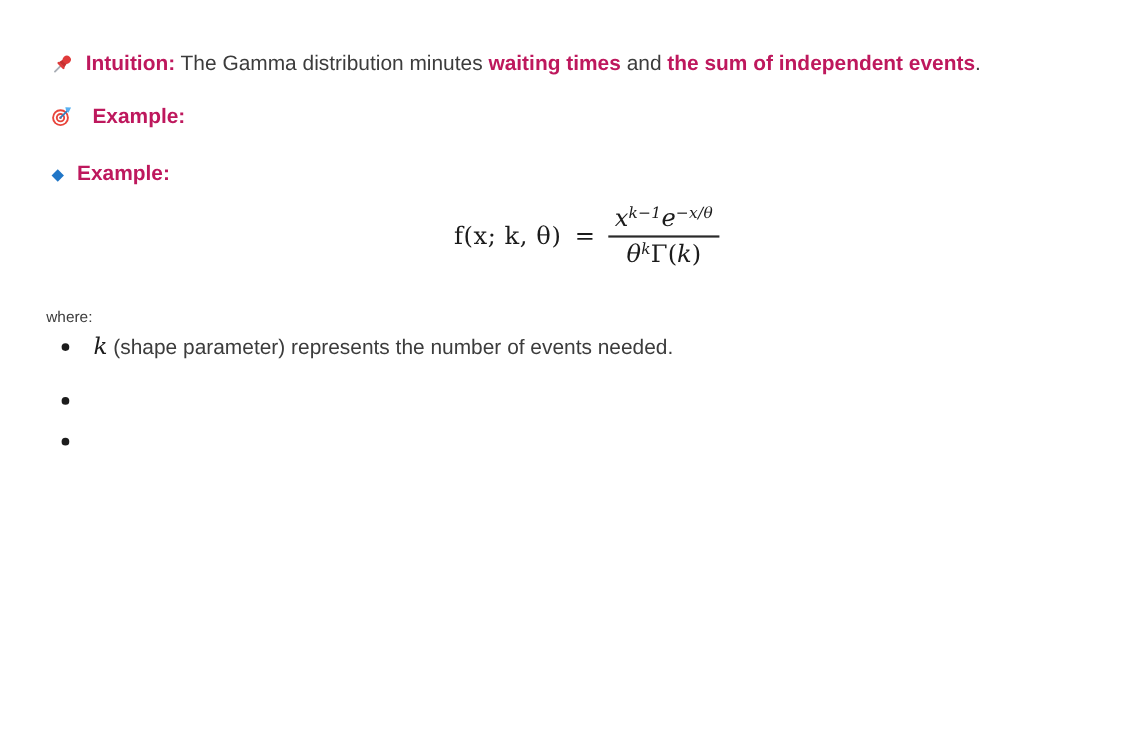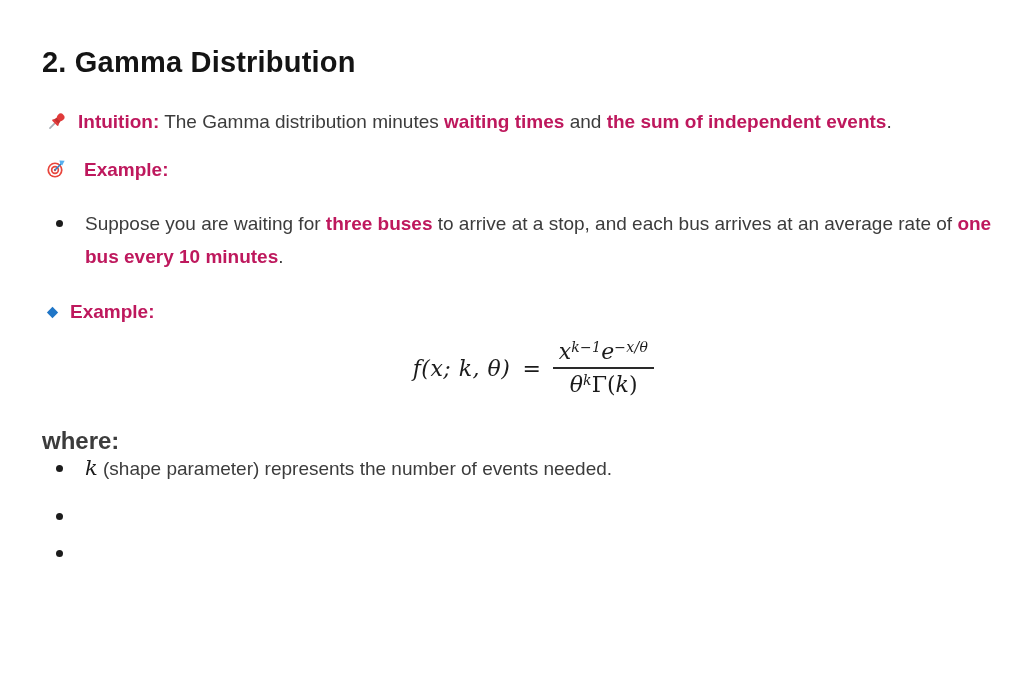--- a/index.html
+++ b/index.html
@@ -57,41 +57,40 @@
     margin-top: 14px;
     width: 964px;
     display: flex;
     justify-content: center;
     align-items: center;
     font-family: "DejaVu Serif", serif;
     font-size: 22px;
     color: #1b1b1b;
   }
   .mi { font-style: italic; }
-  .formula .lhs { font-style: italic; letter-spacing: 0.5px; margin-left: 19px; }
+  .formula .lhs { letter-spacing: 0.5px; margin-left: 19px; }
   .formula .eq { margin: 0 12px; }
   .frac { display: inline-flex; flex-direction: column; align-items: center; vertical-align: middle; }
   .frac .num, .frac .den { padding: 0 6px; line-height: 26px; }
   .frac .bar { align-self: stretch; height: 1.6px; background: #2a2a2a; margin: 2px 0 3px 0; }
   sup.msup { font-size: 14px; line-height: 0; vertical-align: 7px; letter-spacing: 0.3px; }
 
-  .where { font-size: 24px; line-height: 26px; margin: 30px 0 0 0; font-weight: bold; }
+  .where { font-size: 14px; line-height: 26px; margin: 30px 0 0 0; }
 
   ul.params { margin-top: 0; }
   ul.params li { line-height: 28px; margin-bottom: 19px; }
   ul.params .dot { margin-top: 11px; }
   .sym { font-family: "DejaVu Serif", serif; font-size: 21px; color: #1b1b1b; }
   .sym .it { font-style: italic; }
 </style>
 </head>
 <body>
 
 <div class="page">
 
-  <h1 class="title">2. Gamma Distribution</h1>
 
   <div class="iconline">
     <span class="icon">
       <svg width="21" height="21" viewBox="0 0 20 20">
         <g transform="rotate(45 10 10)">
           <path d="M10 12.4 L10 18.8" stroke="#a9aeb6" stroke-width="1.6" stroke-linecap="round"></path>
           <path d="M7.7 6.2 L12.3 6.2 L13.3 10.8 L6.7 10.8 Z" fill="#c62f2f"></path>
           <circle cx="10" cy="4.3" r="3.5" fill="#e03a3a"></circle>
           <rect x="6" y="10.4" width="8" height="2" rx="1" fill="#e03a3a"></rect>
         </g>
@@ -109,24 +108,20 @@
         <circle cx="9" cy="11" r="2.5" fill="#ffffff"></circle>
         <circle cx="9" cy="11" r="1.2" fill="#e8453c"></circle>
         <path d="M9 11 L15.2 4.8" stroke="#2f7fc1" stroke-width="1.5" stroke-linecap="round"></path>
         <path d="M13.4 1.6 L18.6 1.8 L16.2 6.4 L14.2 4.6 Z" fill="#58b0f0"></path>
       </svg>
     </span>
     <p style="margin:0"><b class="bt">Example:</b></p>
   </div>
 
   <ul class="bullets">
-    <li>
-      <span class="dot"></span>
-      <span class="li-text"><span>Suppose you are waiting for </span><b class="bt">three buses</b><span> to arrive at a stop, and each bus arrives at an average rate of </span><b class="bt">one bus every 10 minutes</b><span>.</span></span>
-    </li>
   </ul>
 
   <div class="iconline formula-label">
     <span class="icon">
       <svg width="13" height="13" viewBox="0 0 12 12">
         <path d="M6 0.8 L11.2 6 L6 11.2 L0.8 6 Z" fill="#2076c7"></path>
       </svg>
     </span>
     <p style="margin:0"><b class="bt">Example:</b></p>
   </div>

